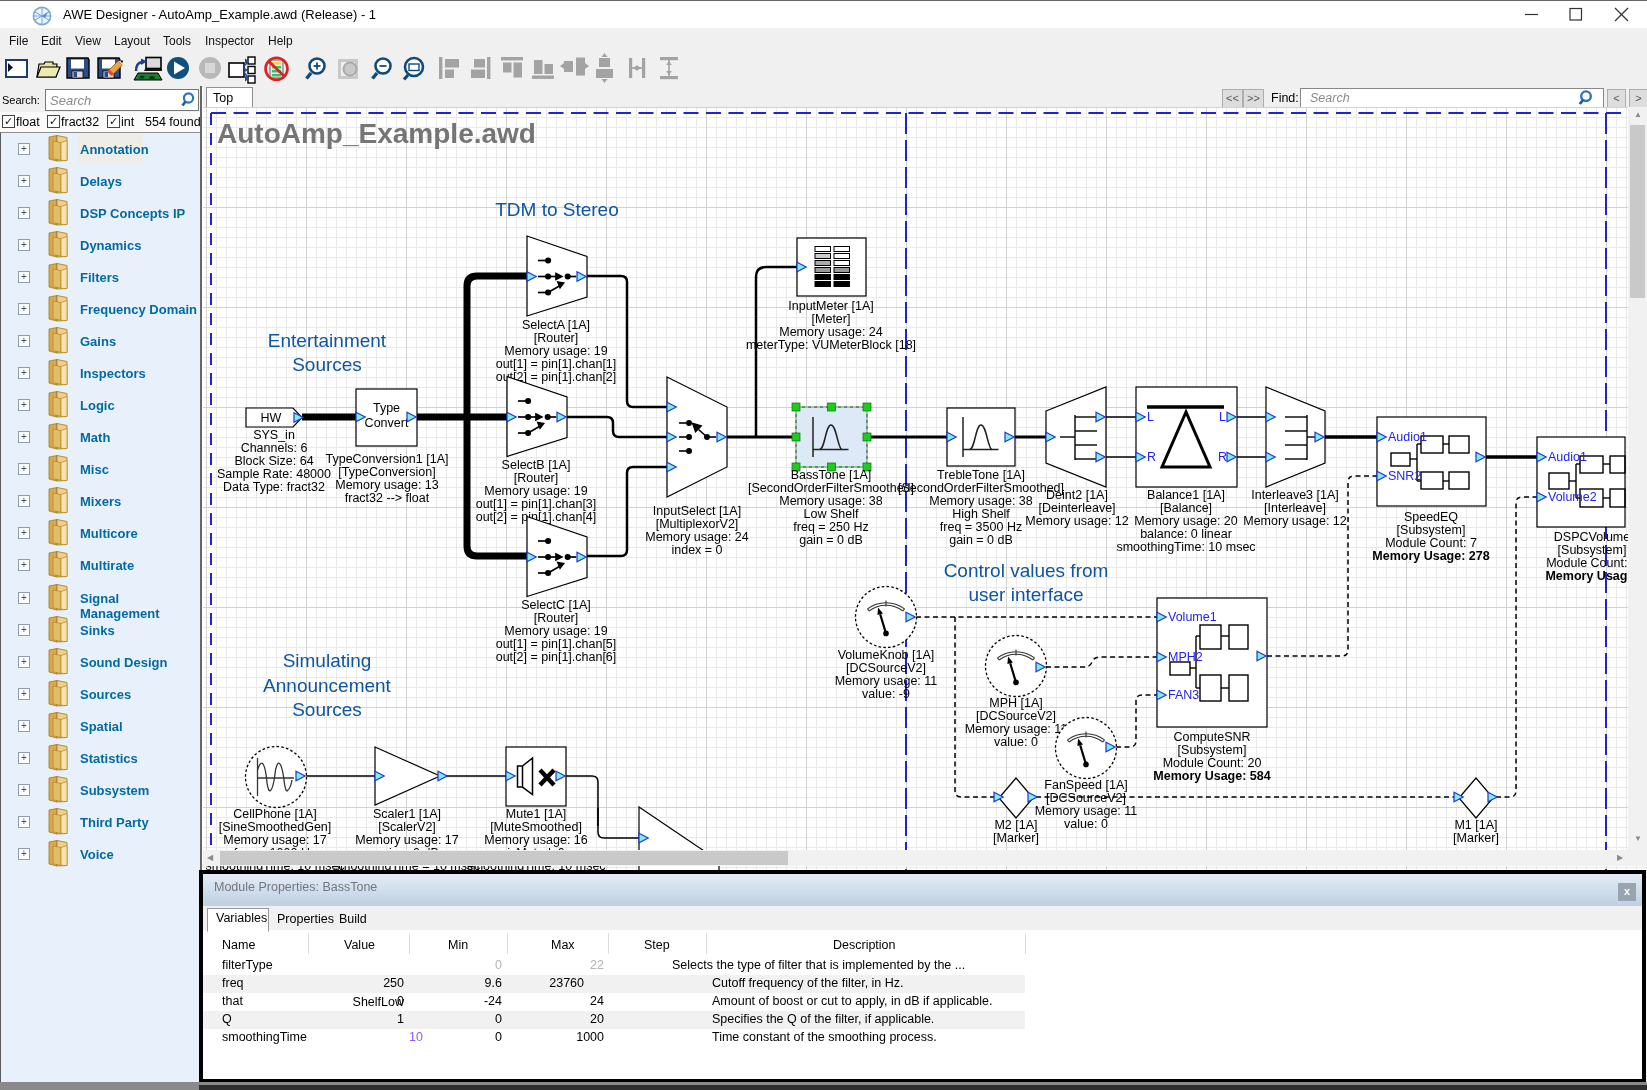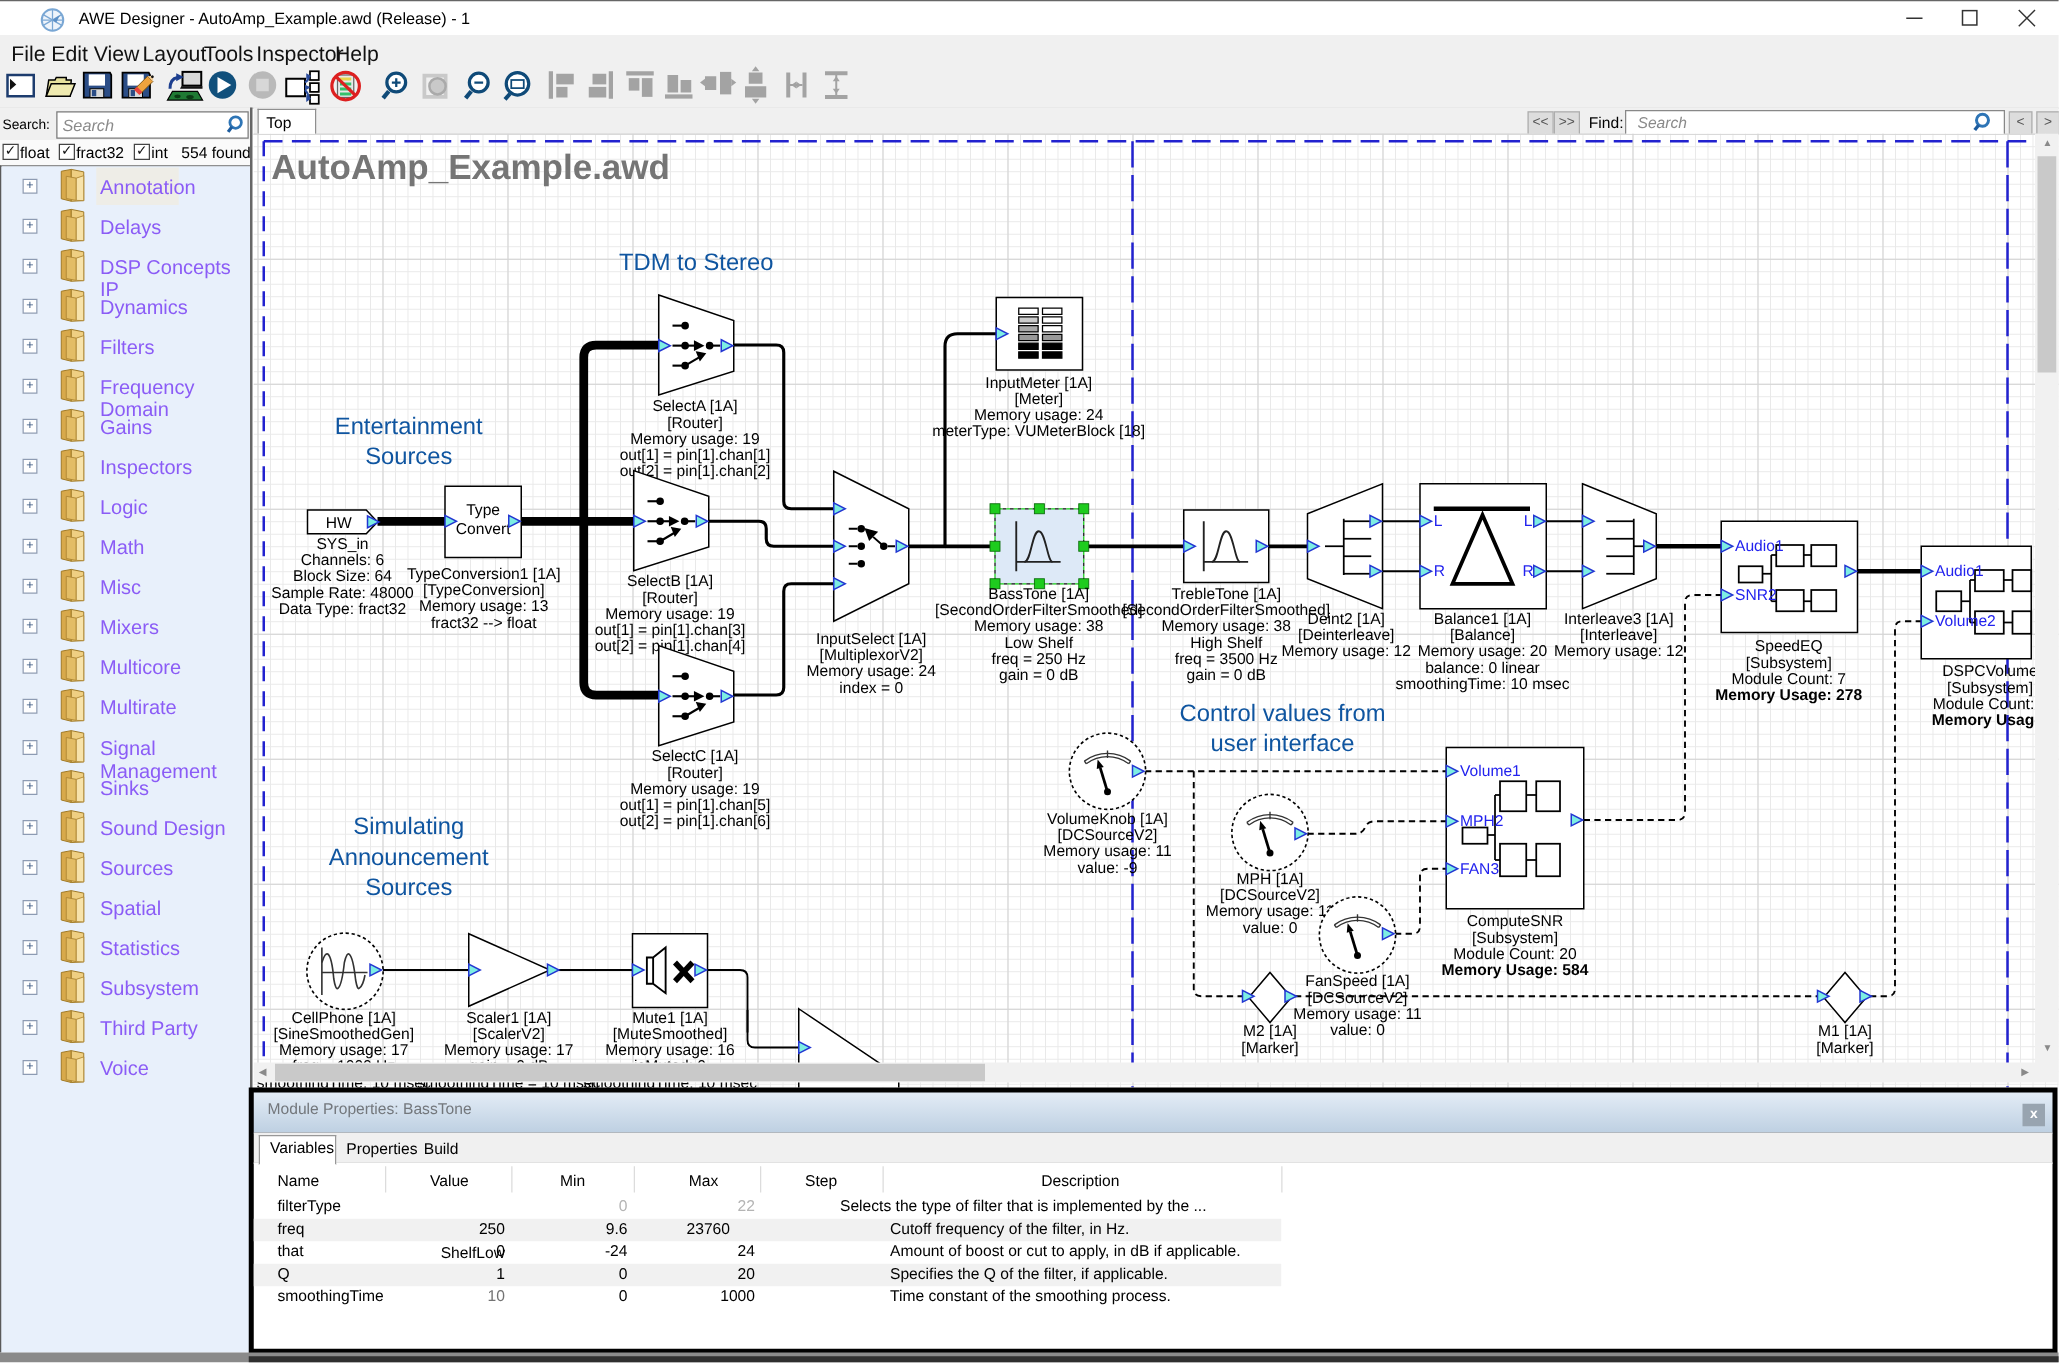--- a/index.html
+++ b/index.html
@@ -1,34 +1,34 @@
 <!DOCTYPE html>
 <html><head><meta charset="utf-8">
 <style>
   html,body{margin:0;padding:0;}
   body{width:1647px;height:1090px;overflow:hidden;font-family:"Liberation Sans",sans-serif;background:#fff;position:relative;}
   .abs{position:absolute;}
   
   #titlebar{left:0;top:0;width:1647px;height:28px;background:#fff;border-top:1px solid #666;}
   #titletext{left:63px;top:7px;font-size:13px;color:#000;}
   #menubar{left:0;top:28px;width:1647px;height:24px;background:#f0f0f0;}
-  .mi{position:absolute;top:6px;font-size:17px;color:#111;}
+  .mi{position:absolute;top:6px;font-size:12px;color:#111;}
   #toolbar{left:0;top:52px;width:1647px;height:34px;background:#f0f0f0;border-bottom:1px solid #d5d5d5;}
   
   #searchrow{left:0;top:86px;width:200px;height:26px;background:#f0f0f0;}
   #searchlbl{left:2px;top:94px;font-size:11px;}
   #searchbox{left:45px;top:89px;width:152px;height:20px;background:#fff;border:1px solid #777;}
   #searchph{left:50px;top:93px;font-size:13px;font-style:italic;color:#8a8a8a;}
   #cbrow{left:0;top:112px;width:200px;height:21px;background:#fafafa;}
   .cb{position:absolute;top:3px;width:11px;height:11px;background:#fff;border:1px solid #444;font-size:11px;line-height:11px;text-align:center;color:#111;}
   .cbl{position:absolute;top:3px;font-size:12.5px;color:#000;}
   #tree{left:0;top:132px;width:200px;height:950px;background:#e8f0fb;border-top:1px solid #909090;border-left:1.5px solid #5a5a5a;box-sizing:border-box;}
   .trow{position:absolute;left:0;width:197px;height:32px;}
   .tplus{position:absolute;left:17px;top:10px;width:10px;height:10px;border:1px solid #8d9bb3;background:#fff;color:#33527e;font-size:10px;line-height:9px;text-align:center;}
-  .tlabel{position:absolute;left:79px;top:9px;font-size:16px;color:#8b5cf6;}
+  .tlabel{position:absolute;left:79px;top:9px;font-size:13px;color:#0369a1;font-weight:bold;}
   #vsplit{left:200px;top:86px;width:1.5px;height:999px;background:#666;}
   
   #tabbar{left:203px;top:86px;width:1444px;height:21px;background:#f0f0f0;border-bottom:1px solid #8f8f8f;}
   #toptab{left:206px;top:87px;width:45px;height:20px;background:#fff;border:1px solid #8f8f8f;border-bottom:none;}
   #toptabtxt{left:213px;top:91px;font-size:12.5px;}
   .fbtn{position:absolute;top:89px;height:17px;background:#ddd;border:1px solid #adadad;font-size:11px;color:#555;text-align:center;line-height:16px;}
   #findlbl{left:1271px;top:91px;font-size:12.5px;}
   #findbox{left:1300px;top:88px;width:302px;height:19px;background:#fff;border:1px solid #888;}
   #findph{left:1310px;top:91px;font-size:12.5px;font-style:italic;color:#8a8a8a;}
   #canvas{left:203px;top:107px;width:1444px;height:763px;background-color:#fff;
@@ -950,18 +950,18 @@
 <div class="r" style="left:204px;top:994px;width:200px;text-align:right;color:#000;">0</div>
 <div class="r" style="left:302px;top:994px;width:200px;text-align:right;color:#000;">-24</div>
 <div class="r" style="left:404px;top:994px;width:200px;text-align:right;color:#000;">24</div>
 <div class="r" style="left:712px;top:994px;color:#000;">Amount of boost or cut to apply, in dB if applicable.</div>
 <div class="r" style="left:222px;top:1012px;color:#000;">Q</div>
 <div class="r" style="left:204px;top:1012px;width:200px;text-align:right;color:#000;">1</div>
 <div class="r" style="left:302px;top:1012px;width:200px;text-align:right;color:#000;">0</div>
 <div class="r" style="left:404px;top:1012px;width:200px;text-align:right;color:#000;">20</div>
 <div class="r" style="left:712px;top:1012px;color:#000;">Specifies the Q of the filter, if applicable.</div>
 <div class="r" style="left:222px;top:1030px;color:#000;">smoothingTime</div>
-<div class="r" style="left:204px;top:1030px;width:200px;text-align:right;color:#737373;">10</div>
+<div class="r" style="left:204px;top:1030px;width:200px;text-align:right;color:#8b5cf6;padding-left:19px;">10</div>
 <div class="r" style="left:302px;top:1030px;width:200px;text-align:right;color:#000;">0</div>
 <div class="r" style="left:404px;top:1030px;width:200px;text-align:right;color:#000;">1000</div>
 <div class="r" style="left:712px;top:1030px;color:#000;">Time constant of the smoothing process.</div>
 <div class="abs" id="bottomstrip"></div>
 <div class="abs" id="bottomstrip2"></div>
 
 </body></html>

